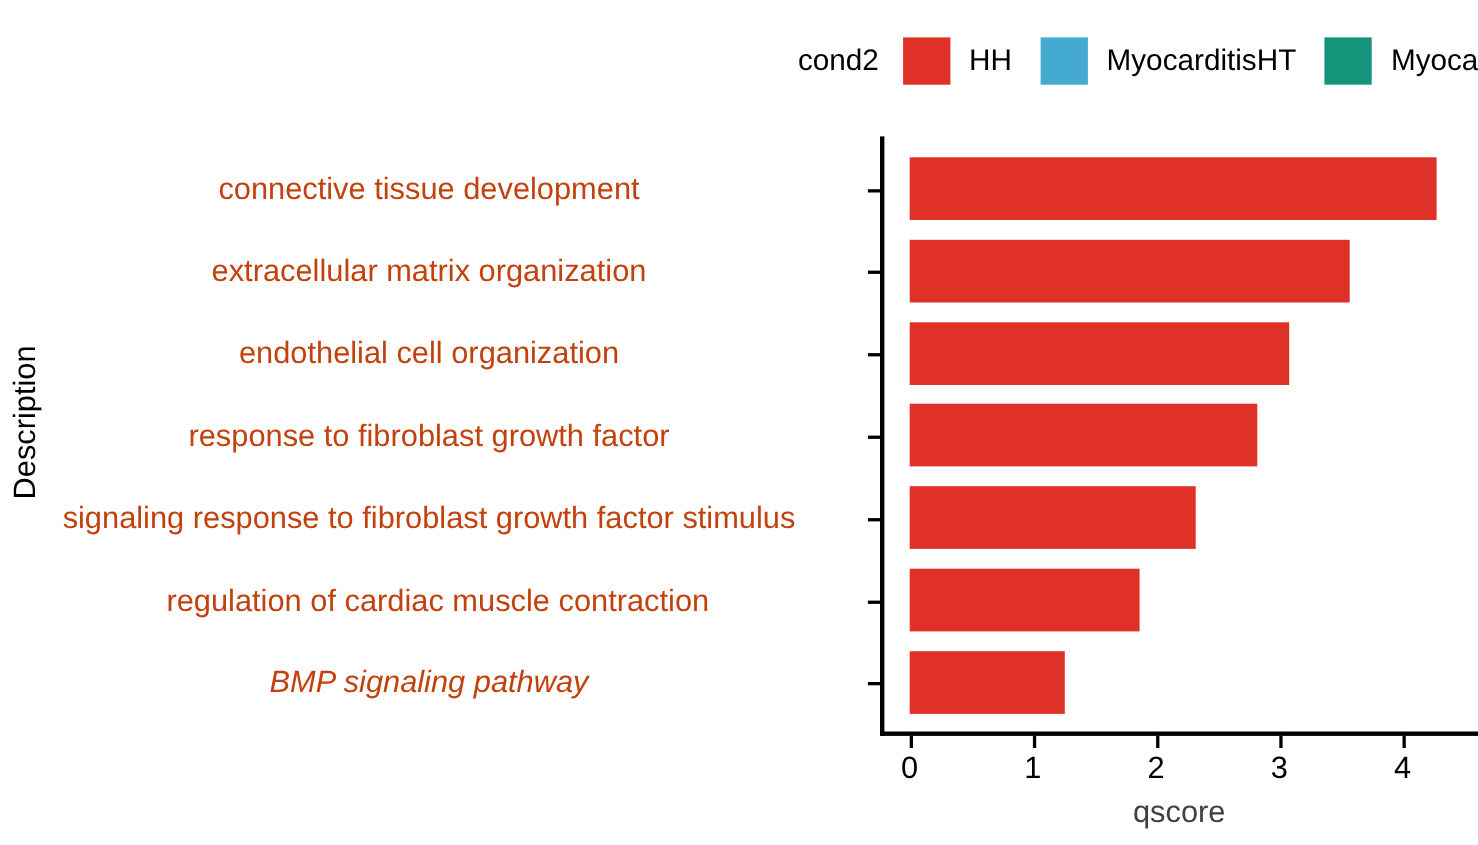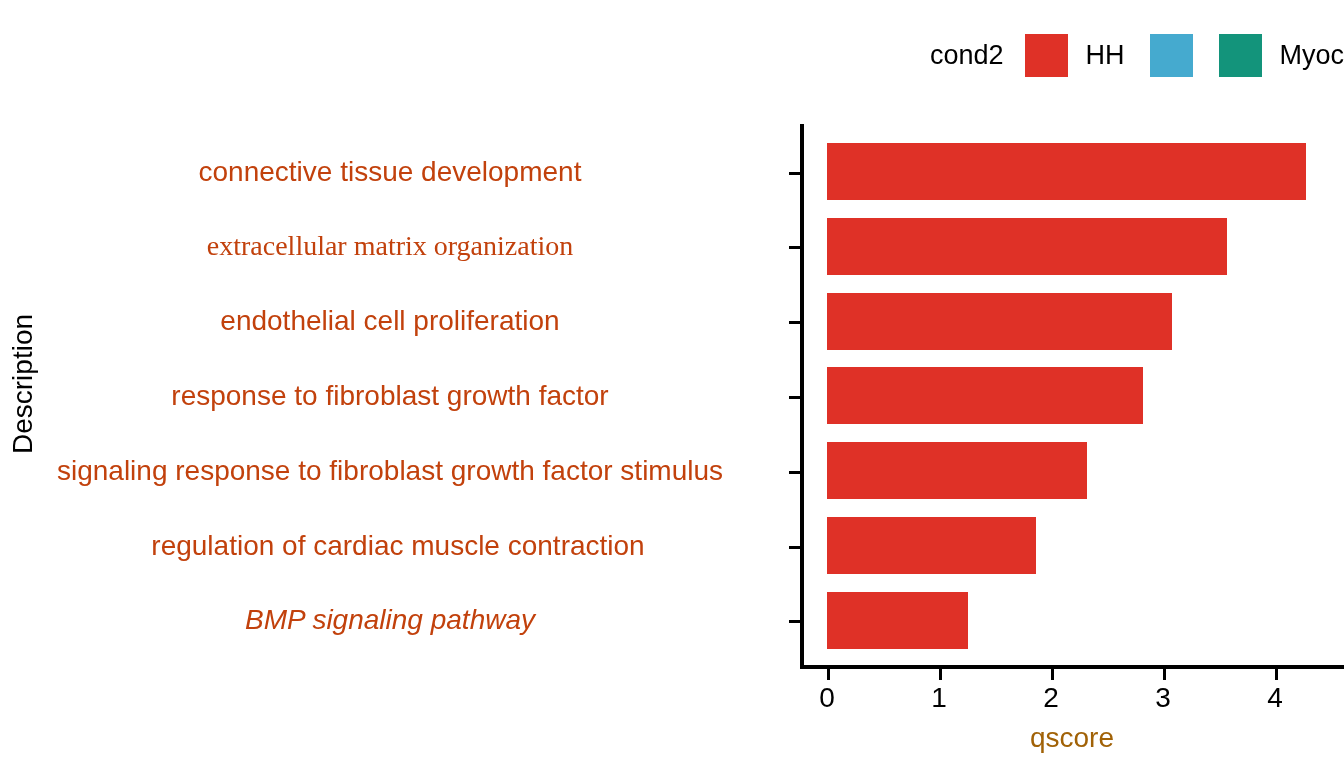--- a/index.html
+++ b/index.html
@@ -19,21 +19,21 @@
   
   #legend {
     position: absolute;
     left: 0;
     top: 0;
     width: 1344px;
     height: 110px;
     display: flex;
     align-items: center;
     justify-content: flex-end;
-    padding-right: 0;
+    padding-right: 15px;
     box-sizing: border-box;
   }
   #legend-inner {
     display: flex;
     align-items: center;
     white-space: nowrap;
     
     margin-right: -72px;
   }
   #legend-title {
@@ -148,37 +148,38 @@
     margin-left: -20px;
     color: #000;
   }
   #x-axis-title {
     position: absolute;
     top: 722px;
     left: 800px;
     width: 544px;
     text-align: center;
     font-size: 28px;
-    color: #a16207;
+    color: #404040;
   }
 </style>
 </head>
 <body>
 
 <div id="legend">
   <div id="legend-inner">
     <div id="legend-title">cond2</div>
 
     <div class="legend-entry">
       <span class="legend-key" style="background:#df3127"></span>
       <span class="legend-label">HH</span>
     </div>
 
     <div class="legend-entry">
       <span class="legend-key" style="background:#45aacf"></span>
+      <span class="legend-label">MyocarditisHT</span>
     </div>
 
     <div class="legend-entry">
       <span class="legend-key" style="background:#13947b"></span>
       <span class="legend-label">Myocarditis</span>
     </div>
   </div>
 </div>
 
 <div id="plot">
@@ -195,23 +196,23 @@
       <div class="bar" style="left: 827px; top: 217.8px; width: 399.84px; height: 57px; background: rgb(223, 49, 39);"></div>
       <div class="bar" style="left: 827px; top: 292.6px; width: 344.96px; height: 57px; background: rgb(223, 49, 39);"></div>
       <div class="bar" style="left: 827px; top: 367.4px; width: 315.84px; height: 57px; background: rgb(223, 49, 39);"></div>
       <div class="bar" style="left: 827px; top: 442.2px; width: 259.84px; height: 57px; background: rgb(223, 49, 39);"></div>
       <div class="bar" style="left: 827px; top: 517px; width: 209.44px; height: 57px; background: rgb(223, 49, 39);"></div>
       <div class="bar" style="left: 827px; top: 591.8px; width: 141.12px; height: 57px; background: rgb(223, 49, 39);"></div>
     </div>
   <div id="yticks-layer">
       <div class="ytick" style="top: 157.5px; left: 10px;">connective tissue development</div>
       <div class="ytick-mark" style="top: 171.5px;"></div>
-      <div class="ytick" style="top: 232.3px; left: 10px; font-family: Liberation Serif, serif;">extracellular matrix organization</div>
+      <div class="ytick" style="top: 232.3px; left: 10px;">extracellular matrix organization</div>
       <div class="ytick-mark" style="top: 246.3px;"></div>
-      <div class="ytick" style="top: 307.1px; left: 10px;">endothelial cell proliferation</div>
+      <div class="ytick" style="top: 307.1px; left: 10px;">endothelial cell organization</div>
       <div class="ytick-mark" style="top: 321.1px;"></div>
       <div class="ytick" style="top: 381.9px; left: 10px;">response to fibroblast growth factor</div>
       <div class="ytick-mark" style="top: 395.9px;"></div>
       <div class="ytick" style="top: 456.7px; left: 10px;">signaling response to fibroblast growth factor stimulus</div>
       <div class="ytick-mark" style="top: 470.7px;"></div>
       <div class="ytick" style="top: 531.5px; left: 18px;">regulation of cardiac muscle contraction</div>
       <div class="ytick-mark" style="top: 545.5px;"></div>
       <div class="ytick" style="top: 606.3px; left: 10px; font-style: italic;">BMP signaling pathway</div>
       <div class="ytick-mark" style="top: 620.3px;"></div>
     </div>

